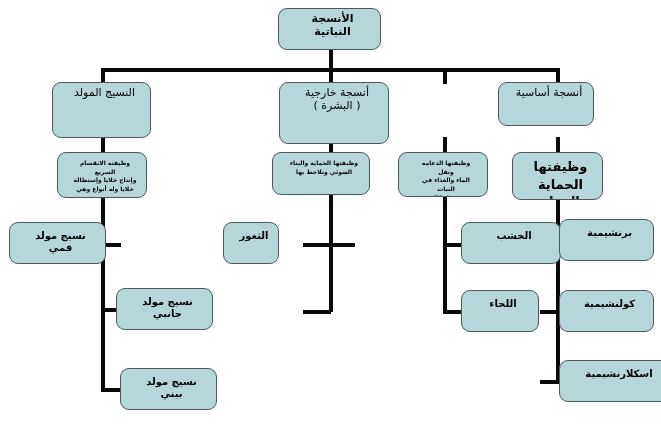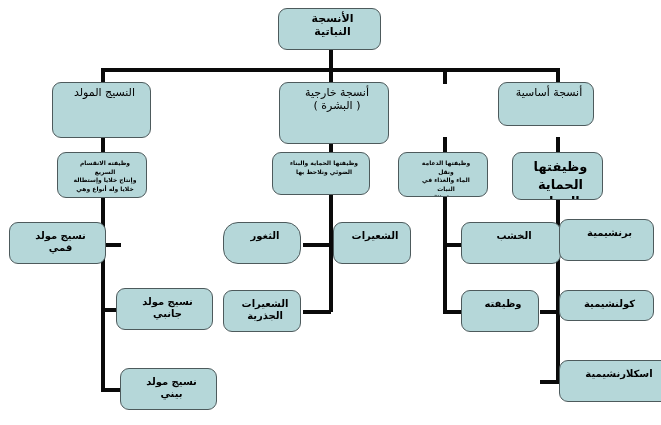--- a/index.html
+++ b/index.html
@@ -142,45 +142,39 @@
   </div>
 
   <div class="node leaf" style="left:116px; top:288px; width:97px; height:42px;">
     <span class="txt">نسيج مولد جانبي</span>
   </div>
 
   <div class="node leaf" style="left:120px; top:368px; width:97px; height:42px;">
     <span class="txt">نسيج مولد بيني</span>
   </div>
 
-  <div class="node leaf" style="left:333px; top:222px; width:78px; height:42px;">
-    <span class="txt">الشعيرات</span>
-  </div>
 
-  <div class="node leaf" style="left:223px; top:222px; width:78px; height:42px;border-radius:15px;">
+  <div class="node leaf" style="left:223px; top:222px; width:56px; height:42px;">
     <span class="txt">الثغور</span>
   </div>
 
-  <div class="node leaf" style="left:223px; top:290px; width:78px; height:42px;">
-    <span class="txt">الشعيرات الجذرية</span>
-  </div>
 
   <div class="node leaf" style="left:461px; top:222px; width:100px; height:42px;">
     <span class="txt">الخشب</span>
   </div>
 
   <div class="node leaf" style="left:461px; top:290px; width:78px; height:42px;">
-    <span class="txt">وظيفته</span>
+    <span class="txt">اللحاء</span>
   </div>
 
   <div class="node leaf" style="left:559px; top:219px; width:95px; height:42px;">
     <span class="txt">برنشيمية</span>
   </div>
 
-  <div class="node leaf" style="left:559px; top:290px; width:95px; height:31px;">
+  <div class="node leaf" style="left:559px; top:290px; width:95px; height:42px;">
     <span class="txt">كولنشيمية</span>
   </div>
 
   <div class="node leaf" style="left:559px; top:360px; width:114px; height:42px;">
     <span class="txt">اسكلارنشيمية</span>
   </div>
 
 </div>
 
 </body></html>

